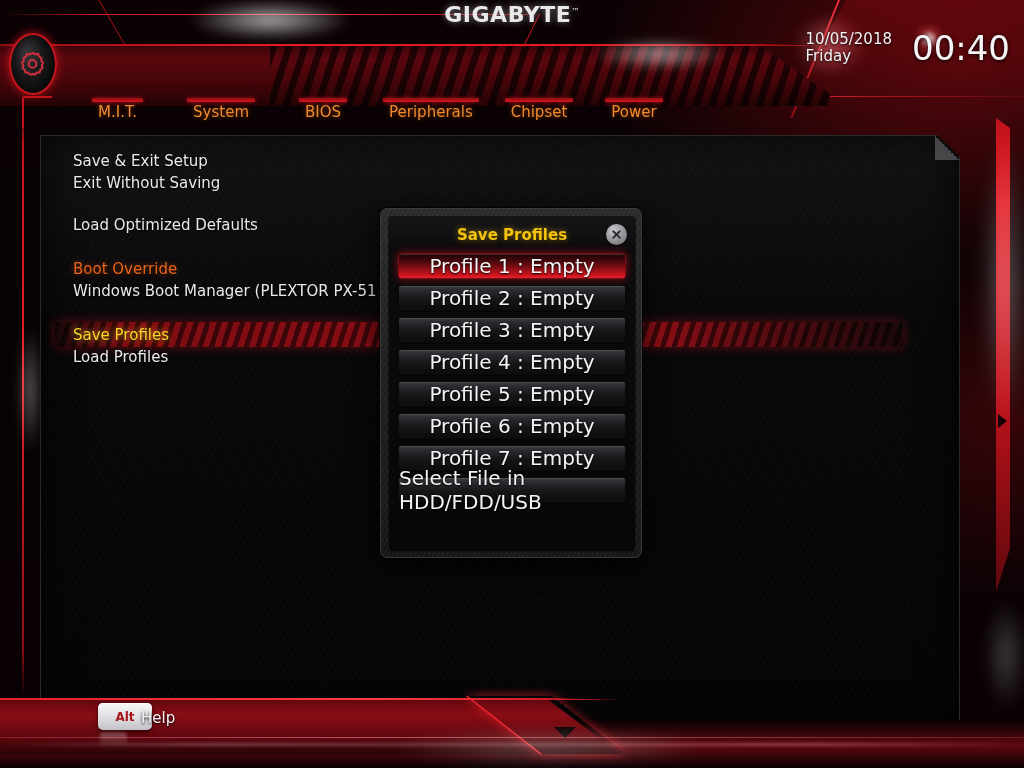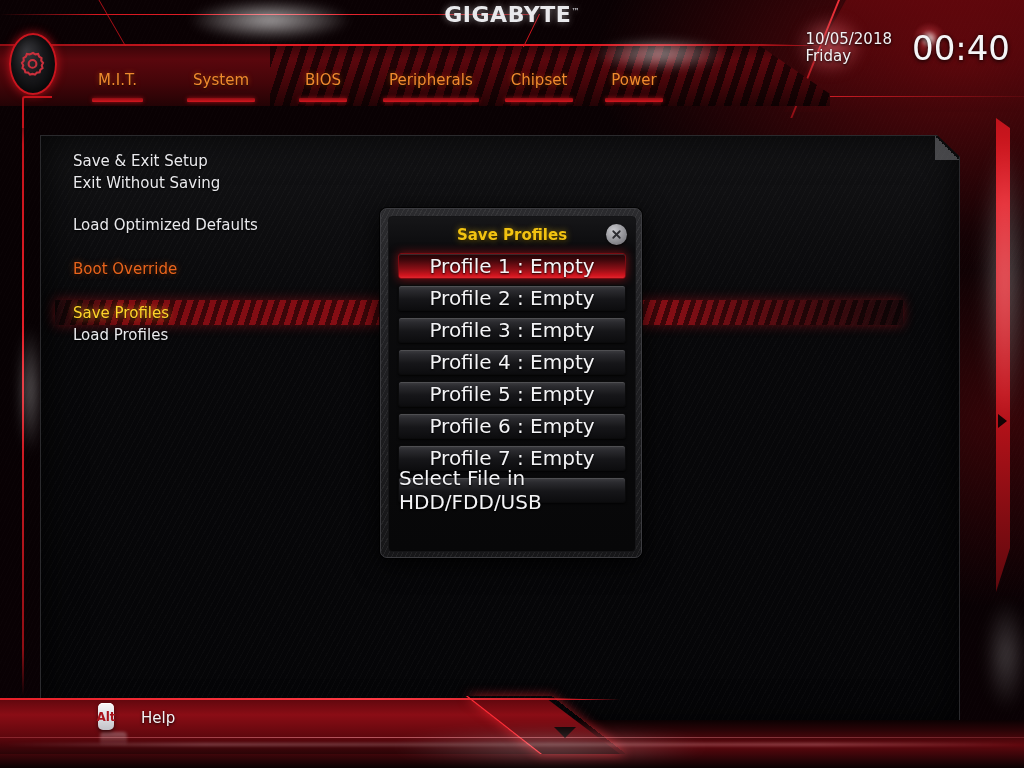--- a/index.html
+++ b/index.html
@@ -135,20 +135,21 @@
   .tabs{ position:absolute; left:0; top:70px; width:836px; height:38px; display:flex; }
   .tab{
     position:relative; height:38px; padding:0 12px;
     display:flex; align-items:flex-start; justify-content:center;
     cursor:pointer;
   }
   .tab-label{
     font-size:15px; color:#ef8a2e; white-space:nowrap;
     text-shadow:0 0 5px rgba(255,110,20,.55), 0 1px 2px #000;
     padding-top:1px;
+    margin-top:32px;
   }
   .tab-bar{
     position:absolute; left:6px; right:6px; bottom:6px; height:4px;
     background:linear-gradient(180deg,#8e0d13,#d4161e);
     border-radius:1px; box-shadow:0 0 4px rgba(210,22,30,.7);
   }
   .tab.active .tab-label{
     color:#ffe14a;
     text-shadow:0 0 7px rgba(255,220,70,.85), 0 1px 2px #000;
   }
@@ -272,21 +273,21 @@
     position:absolute; left:0; bottom:22px; width:1024px; height:3px;
     background:linear-gradient(90deg,rgba(255,255,255,0), rgba(255,200,205,.30) 20%, rgba(255,255,255,.18) 50%, rgba(255,200,205,.30) 80%, rgba(255,255,255,0));
     filter:blur(1.5px);
   }
   .ft-arrow{
     position:absolute; left:554px; bottom:30px; width:0;height:0;
     border-left:11px solid transparent; border-right:11px solid transparent;
     border-top:11px solid #0d0304;
   }
   .altkey{
-    position:absolute; left:98px; bottom:38px; width:16px; height:27px;
+    position:absolute; left:98px; bottom:38px; width:54px; height:27px;
     border-radius:5px;
     background:linear-gradient(180deg,#f7f7f9 0%,#e2e2e6 46%,#c2c2c8 100%);
     display:flex; align-items:center; justify-content:center;
     box-shadow:0 2px 4px rgba(0,0,0,.6), inset 0 1px 0 #fff;
   }
   .altkey span{ font-size:12px; color:#a8121b; font-weight:700; }
   .altkey-refl{
     position:absolute; left:100px; bottom:22px; width:27px; height:14px;
     border-radius:4px;
     background:linear-gradient(180deg,rgba(230,230,235,.35),rgba(230,230,235,0));
@@ -435,20 +436,23 @@
 
       <div class="mrow">
         <span class="mrow-text">Load Optimized Defaults</span>
         </div>
 
       <div class="gap-md"></div>
 
       <div class="mrow head">
         <span class="mrow-text">Boot Override</span>
         </div>
+      <div class="mrow">
+        <span class="mrow-text">Windows Boot Manager (PLEXTOR PX-51</span>
+        </div>
 
       <div class="gap-md"></div>
 
       <div class="mrow sel">
         <span class="hl"></span>
         <span class="mrow-text">Save Profiles</span>
         </div>
       <div class="mrow">
         <span class="mrow-text">Load Profiles</span>
         </div>

